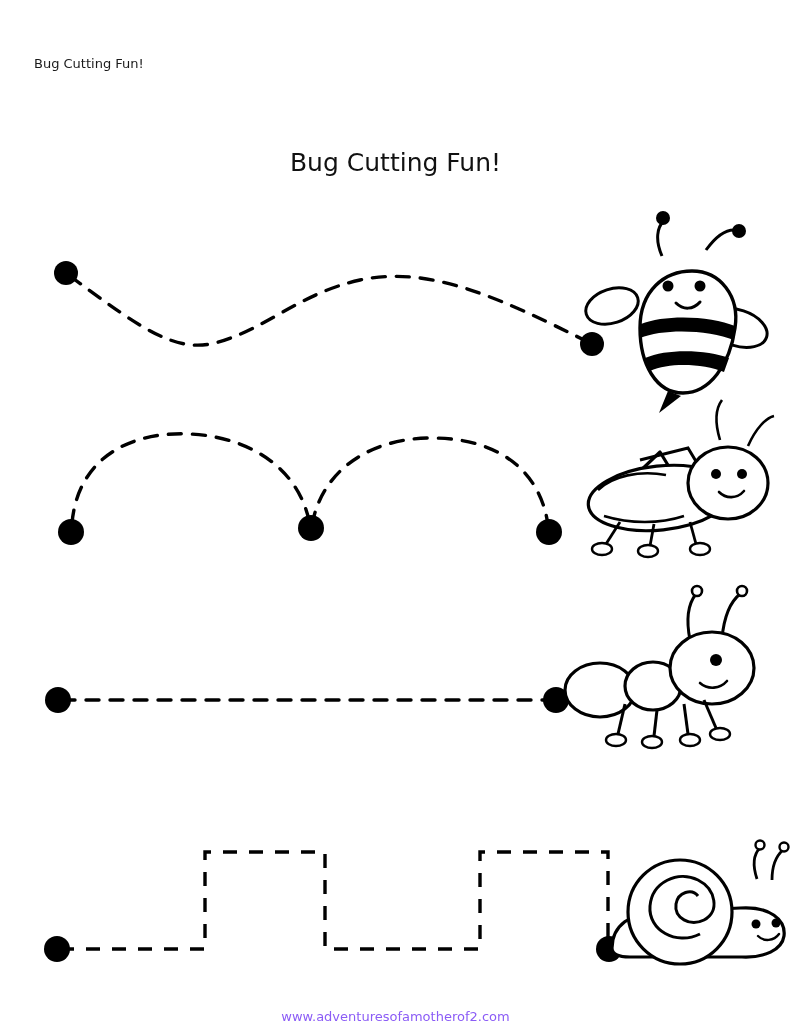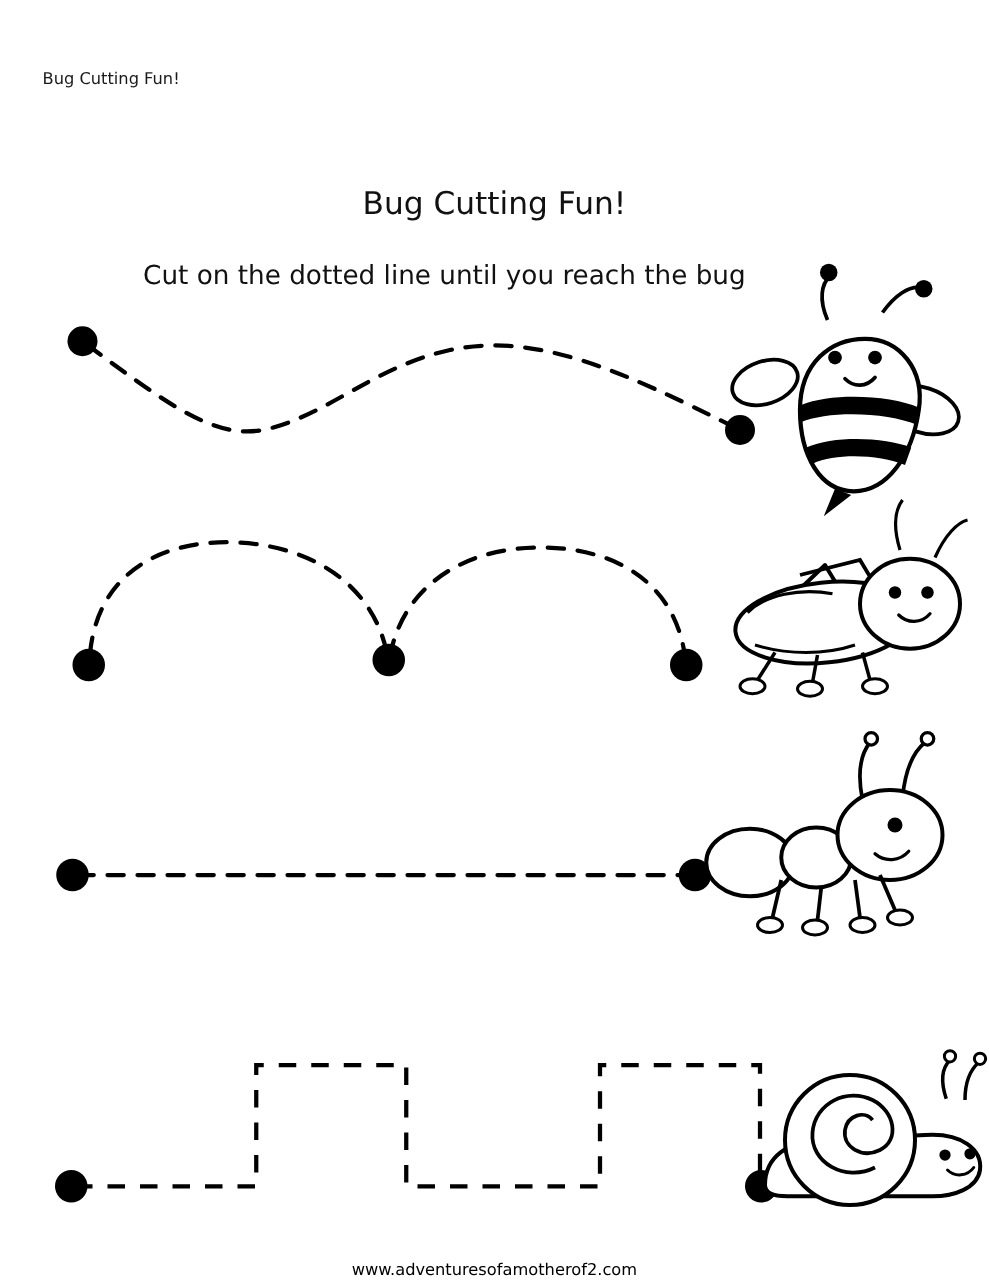--- a/index.html
+++ b/index.html
@@ -63,42 +63,41 @@
     padding-right: 80px;
     box-sizing: border-box;
   }
   .footer {
     position: absolute;
     left: 0;
     right: 0;
     bottom: 28px;
     text-align: center;
     font-size: 13px;
-    color: #000000;
+    color: #8b5cf6;
   }
   .art {
     position: absolute;
     left: 0;
     top: 0;
     width: 791px;
     height: 1024px;
     pointer-events: none;
   }
 </style>
 </head>
 <body>
 
 <div class="page">
 
   <div class="header-tag">Bug Cutting Fun!</div>
 
 
   <div class="title">Bug Cutting Fun!</div>
 
-  <div class="instruction">Cut on the dotted line until you reach the bug</div>
 
   <svg class="art" viewBox="0 0 791 1024">
 
     <g>
       <path d="M 70 248 C 140 300, 175 325, 215 315 C 265 302, 300 265, 360 252 C 430 237, 500 270, 590 315" fill="none" stroke="#000" stroke-width="3.4" stroke-dasharray="13 11" stroke-linecap="round"></path>
       <circle cx="66" cy="245" r="12" fill="#000"></circle>
       <circle cx="592" cy="316" r="12" fill="#000"></circle>
 
       <g>
 

